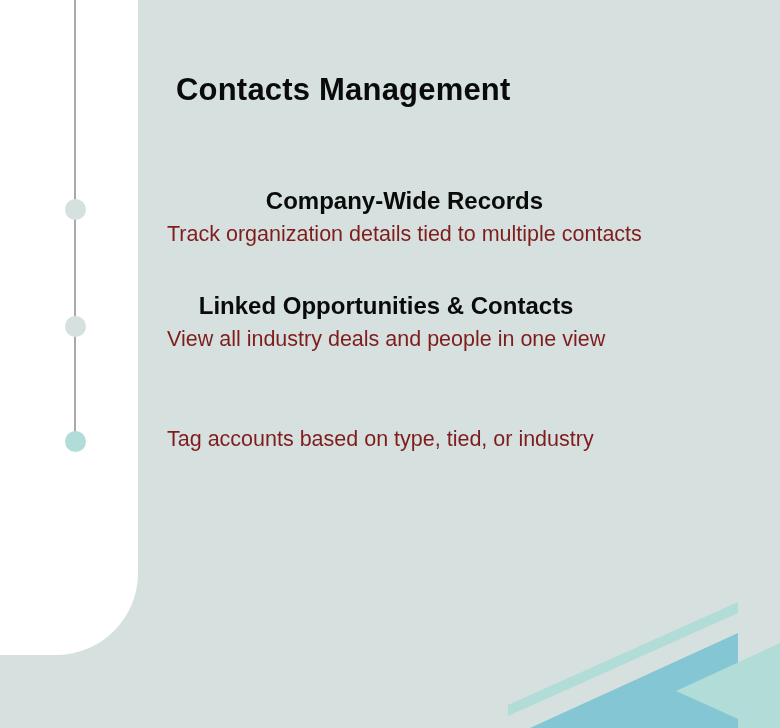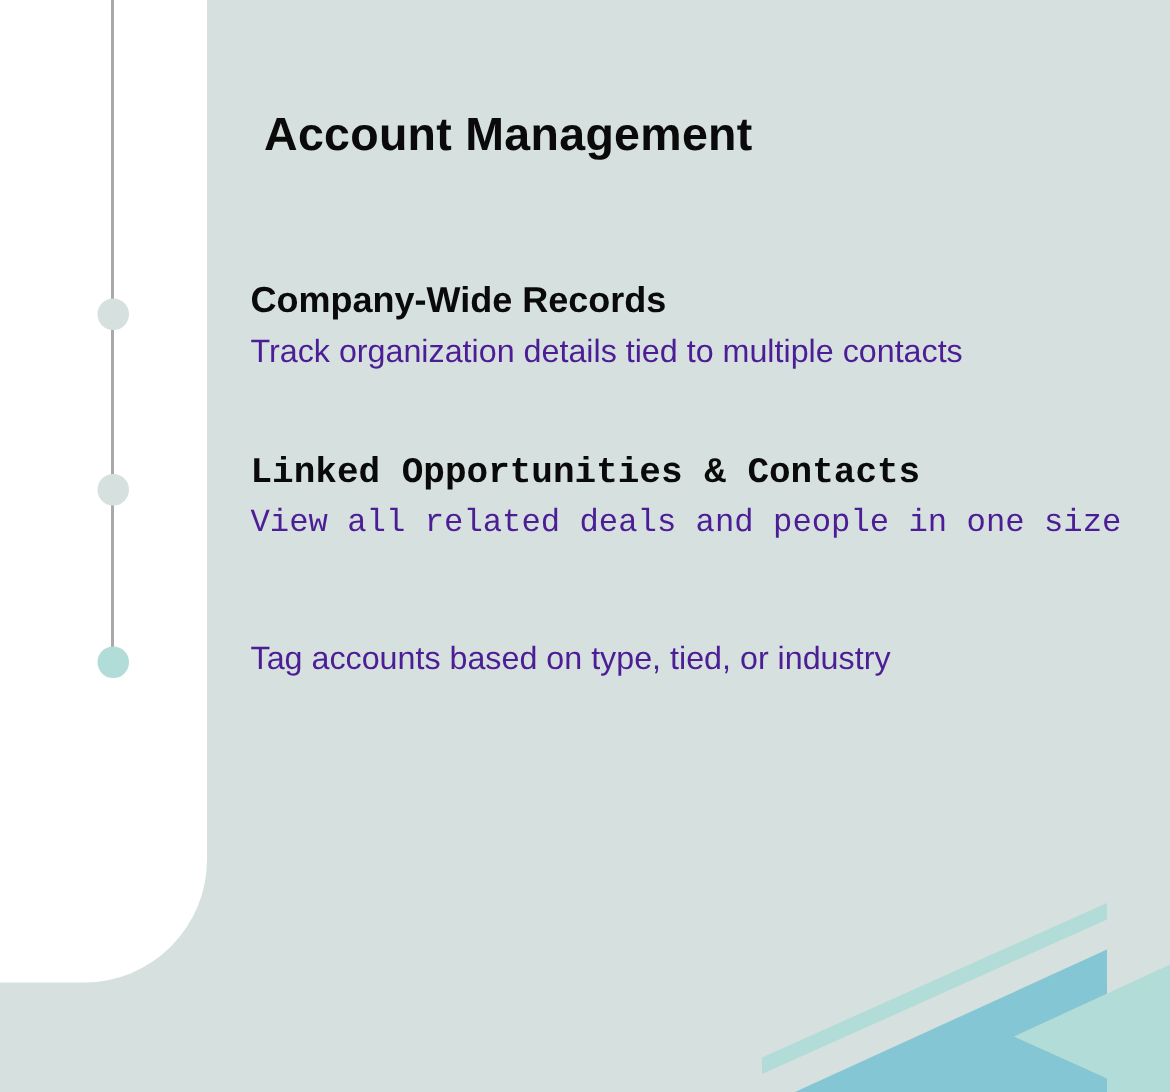--- a/index.html
+++ b/index.html
@@ -18,43 +18,43 @@
     background: #a9a9a9;
   }
   .timeline-dot {
     position: absolute; left: 65px; width: 21px; height: 21px; border-radius: 50%;
   }
   .title {
     position: absolute; left: 176px; top: 72px; margin: 0;
     font-size: 31px; font-weight: bold; letter-spacing: 0.2px;
   }
   .item { position: absolute; left: 167px; }
-  .item-heading { font-size: 24px; font-weight: bold; margin: 0; line-height: 30px; }
-  .item-desc { font-size: 21.5px; margin: 4px 0 0 0; line-height: 28px; color: #4c1d95; }
+  .item-heading { font-size: 24px; font-weight: bold; margin: 0; line-height: 30px; text-align: center; }
+  .item-desc { font-size: 21.5px; margin: 4px 0 0 0; line-height: 28px; color: #7f1d1d; }
   .decor { position: absolute; left: 0; top: 0; }
 </style>
 </head>
 <body>
 
 <div class="side-panel"></div>
 <div class="timeline-line"></div>
 <div class="timeline-dot" style="top:199px;background:#d5e0df;"></div>
 <div class="timeline-dot" style="top:316px;background:#d5e0df;"></div>
 <div class="timeline-dot" style="top:431px;background:#b2dcd7;"></div>
 
-<h1 class="title">Account Management</h1>
+<h1 class="title">Contacts Management</h1>
 
 <div class="item" style="top:186px;">
   <p class="item-heading">Company-Wide Records</p>
   <p class="item-desc">Track organization details tied to multiple contacts</p>
 </div>
 
-<div class="item" style="top:301px;font-family:Liberation Mono, monospace;">
+<div class="item" style="top:291px;">
   <p class="item-heading">Linked Opportunities &amp; Contacts</p>
-  <p class="item-desc">View all related deals and people in one size</p>
+  <p class="item-desc">View all industry deals and people in one view</p>
 </div>
 
 <div class="item" style="top:421px;">
   <p class="item-desc">Tag accounts based on type, tied, or industry</p>
 </div>
 
 <svg class="decor" width="780" height="728">
   <polygon points="508,705 738,602 738,613 508,716" fill="#b2dcd7"></polygon>
   <polygon points="530,728 738,633 738,728" fill="#84c6d3"></polygon>
   <polygon points="676,691 780,643 780,728 738,728 738,719" fill="#b2dcd7"></polygon>

